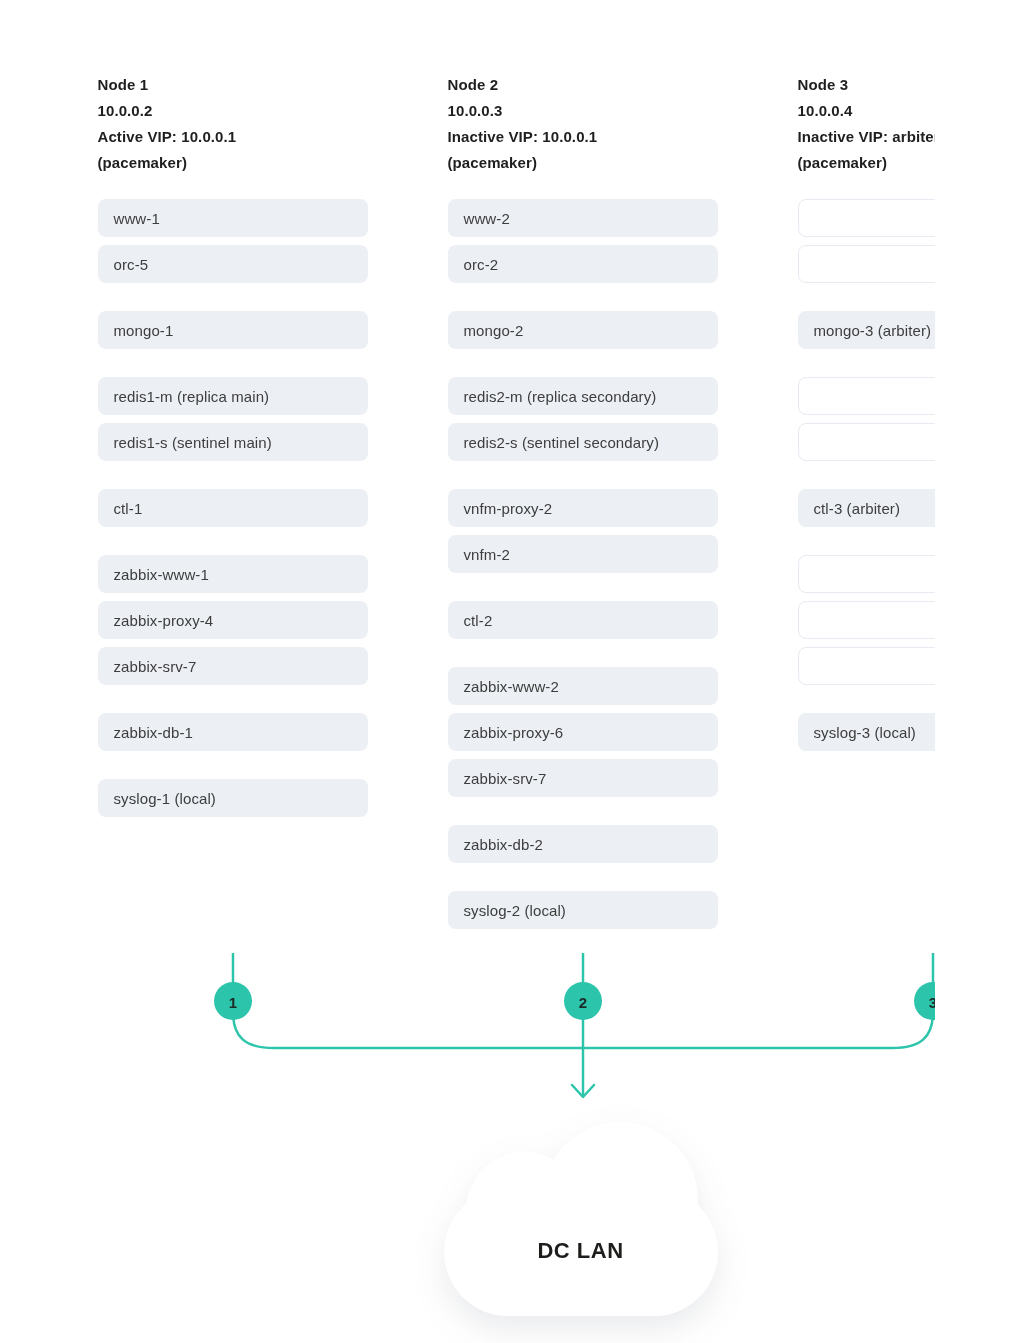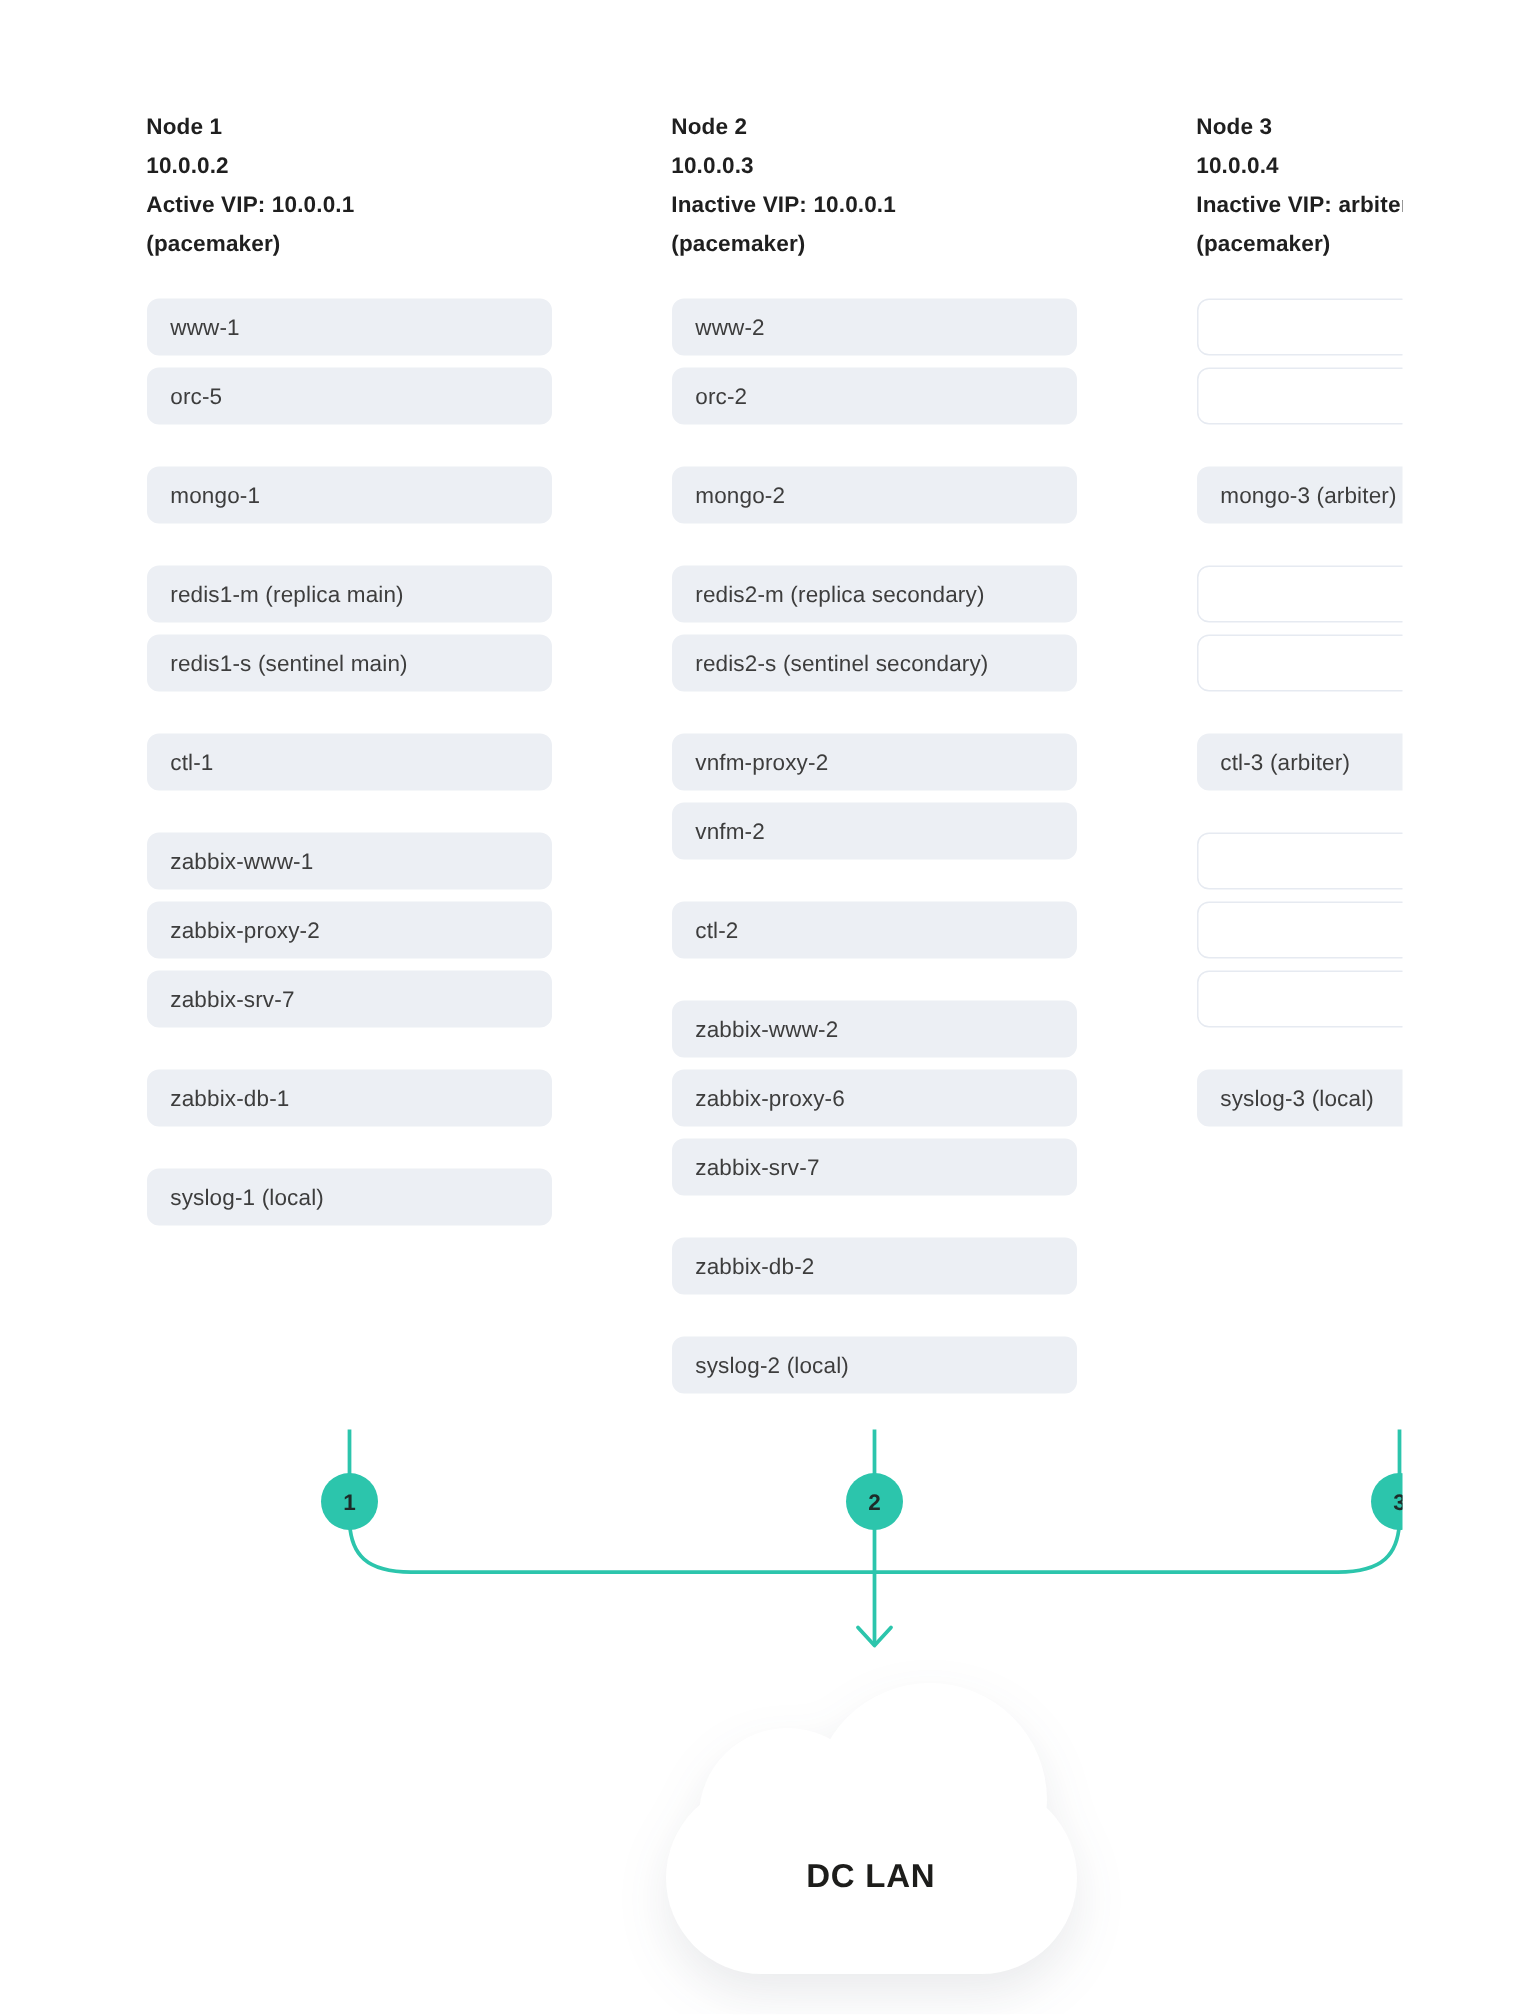--- a/index.html
+++ b/index.html
@@ -152,21 +152,21 @@
           <div class="group">
             <div class="box">
               <span class="lbl">ctl-1</span>
             </div>
           </div>
           <div class="group">
             <div class="box">
               <span class="lbl">zabbix-www-1</span>
             </div>
             <div class="box">
-              <span class="lbl">zabbix-proxy-2</span>
+              <span class="lbl">zabbix-proxy-4</span>
             </div>
             <div class="box">
               <span class="lbl">zabbix-srv-7</span>
             </div>
           </div>
           <div class="group">
             <div class="box">
               <span class="lbl">zabbix-db-1</span>
             </div>
           </div>

